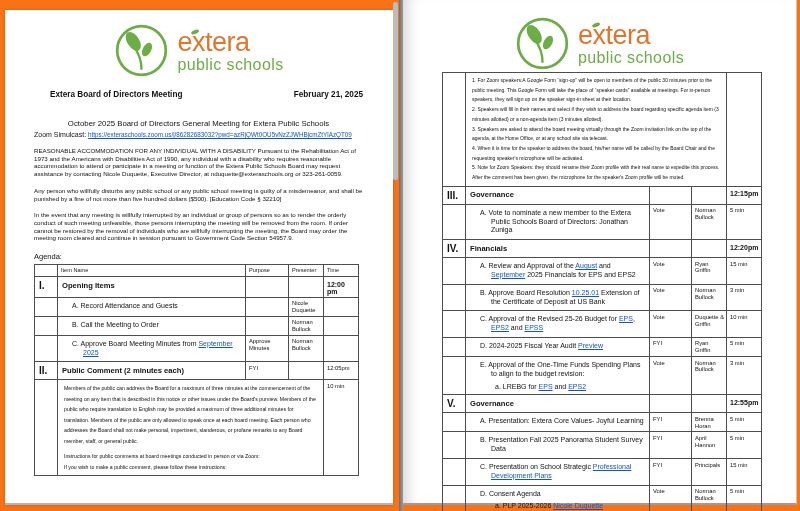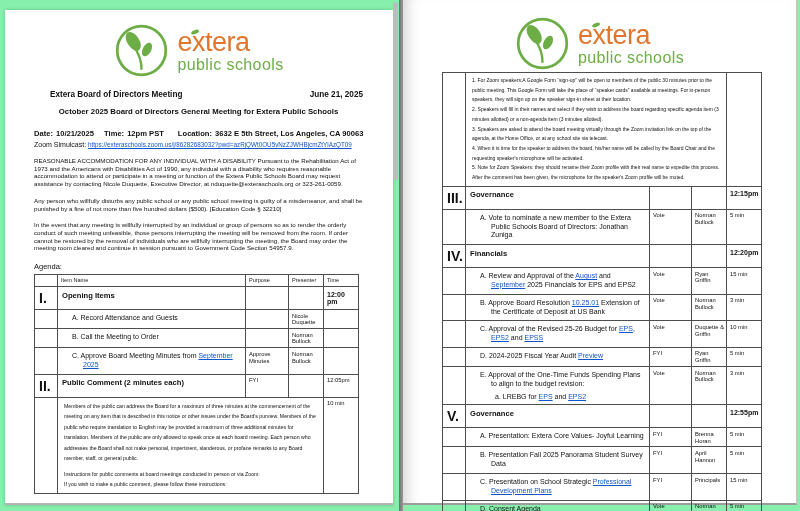--- a/index.html
+++ b/index.html
@@ -1,51 +1,51 @@
 <!DOCTYPE html>
 <html><head>
 <meta charset="utf-8">
 <style>
   html,body{margin:0;padding:0;}
-  .stage{position:relative;width:800px;height:511px;background:#86efac;overflow:hidden;
+  .stage{position:relative;width:800px;height:511px;background:#f97316;overflow:hidden;
          font-family:"Liberation Sans","DejaVu Sans",sans-serif;color:#111;}
   .page{position:absolute;background:#ffffff;}
   #page1{left:5px;top:10px;width:388px;height:493px;box-shadow:0 0 3px rgba(0,0,0,.22);border-bottom:2px solid #b5b5b5;}
   #page2{left:403px;top:0;width:393px;height:503px;border-bottom:2px solid #9c9c9c;border-right:1px solid #c6c6c6;
          box-shadow:inset 14px 0 14px -10px rgba(0,0,0,.18);}
   .divider{position:absolute;left:399px;top:0;width:4px;height:511px;background:linear-gradient(90deg,#6e6e6e,#9a9a9a);z-index:5;}
   .thumb{position:absolute;left:393px;top:2px;width:5px;height:178px;background:#bcbcbc;border-radius:3px;z-index:6;}
 
   
   .logo{display:flex;justify-content:center;align-items:center;gap:8px;}
   #page1 .logo{margin-top:13px;}
   #page2 .logo{margin-top:16px;}
   .logo-circle{width:55px;height:55px;flex:0 0 auto;}
   .logo-text{line-height:1;}
   .logo-brand{position:relative;font-size:27px;letter-spacing:-.5px;color:#E0762C;font-weight:400;}
   .brand-accent{position:absolute;left:14px;top:1px;width:8px;height:3.5px;background:#6CAE45;border-radius:50%;transform:rotate(-22deg);}
   .logo-tagline{font-size:16px;letter-spacing:.4px;color:#6CAE45;margin-top:1px;}
 
   .inner{padding:0 30px 0 29px;}
   .hline{display:flex;justify-content:space-between;margin-top:12px;font-size:8.2px;font-weight:bold;padding-left:16px;}
-  .title{text-align:center;margin-top:8px;font-size:7.8px;font-weight:bold;}
+  .title{text-align:center;margin-top:20px;font-size:7.8px;font-weight:normal;}
   .dateline{margin-top:13px;font-size:7.6px;font-weight:bold;white-space:nowrap;}
   .dateline .gap1{margin-right:10px;} .dateline .gap2{margin-right:14px;} .dateline .lbl{margin-right:3px;}
   .zoomline{margin-top:3px;font-size:7px;}
   .lnk{color:#1155CC;text-decoration:underline;cursor:pointer;}
   .zoomline .lnk{font-size:6.3px;}
   .para{margin:9px 0 0 0;font-size:6.2px;line-height:7.7px;}
   .agenda-label{margin-top:10px;font-size:7.5px;font-weight:normal;}
 
   table.agenda{border-collapse:collapse;margin-top:3px;table-layout:fixed;}
   #t1{width:324px;margin-left:0px;}
   #t2{width:319px;margin-left:39px;margin-top:1px;}
   .agenda td{border:1px solid #4d4d4d;vertical-align:top;padding:0;overflow:hidden;}
   .hcell{font-size:5.6px;color:#222;padding:2px 3px 3px 3px !important;}
-  .c-num{font-size:14px;font-weight:bold;padding:3px 2px 3px 4px !important;}
+  .c-num{font-size:10px;font-weight:bold;padding:3px 2px 3px 4px !important;}
   .sec-label{font-size:7.6px;font-weight:bold;padding:3.5px 4px;}
   .c-item{padding:0 !important;}
   .itm{font-size:7px;line-height:8.8px;padding:4px 4px 4px 25px;text-indent:-11px;}
   .sub{font-size:7px;line-height:8.8px;padding:0 4px 3px 39px;text-indent:-10px;}
   .c-sm{font-size:5.8px;line-height:6.8px;padding:2.5px 2px 2px 3px !important;}
   .c-time-b{font-size:7px;font-weight:bold;padding:3.5px 2px 2px 3px !important;}
   .c-fine{padding:3px 5px 3px 6px !important;}
   #t1 .fine-line{font-size:5.2px;line-height:10.5px;}
   #t2 .fine-line{font-size:5px;line-height:9.7px;}
   .fine-line.blank{height:5px;}
@@ -64,26 +64,23 @@
         <ellipse cx="36" cy="29" rx="4.6" ry="8" fill="#6CAE45" transform="rotate(28 36 29)"></ellipse>
       </svg>
       <div class="logo-text">
         <div class="logo-brand"><i class="brand-accent"></i><span>extera</span></div>
         <div class="logo-tagline">public schools</div>
       </div>
     </div>
     <div class="inner">
       <div class="hline">
         <span>Extera Board of Directors Meeting</span>
-        <span>June 21, 2025</span>
+        <span>February 21, 2025</span>
       </div>
       <div class="title">October 2025 Board of Directors General Meeting for Extera Public Schools</div>
-      <div class="dateline">
-        <span class="lbl">Date:</span><span class="gap1">10/21/2025</span><span class="lbl">Time:</span><span class="gap2">12pm PST</span><span class="lbl">Location:</span><span>3632 E 5th Street, Los Angeles, CA 90063</span>
-      </div>
       <div class="zoomline">
         <span>Zoom Simulcast:</span>
         <a class="lnk" href="#">https://exteraschools.zoom.us/j/86282683032?pwd=azRjQWt0OU5vNzZJWHBjcmZtYlAzQT09</a>
       </div>
       <div class="para">REASONABLE ACCOMMODATION FOR ANY INDIVIDUAL WITH A DISABILITY Pursuant to the  Rehabilitation Act of 1973 and the Americans with Disabilities Act of 1990, any individual with a disability who requires reasonable accommodation to attend or participate in a meeting or function of the Extera Public Schools Board may request assistance by contacting Nicole Duquette, Executive Director, at nduquette@exteraschools.org or 323-261-0059.</div>
       <div class="para">Any person who willfully disturbs any public school or any public school meeting is guilty of a misdemeanor, and shall be punished by a fine of not more than five hundred dollars ($500). [Education Code § 32210]</div>
       <div class="para">In the event that any meeting is willfully interrupted by an individual or group of persons so as to render the orderly conduct of such meeting unfeasible, those persons interrupting the meeting will be removed from the room. If order cannot be restored by the removal of individuals who are willfully interrupting the meeting, the Board may order the meeting room cleared and continue in session pursuant to Government Code Section 54957.9.</div>
       <div class="agenda-label">Agenda:</div>
       <table class="agenda" id="t1">
         <colgroup>

